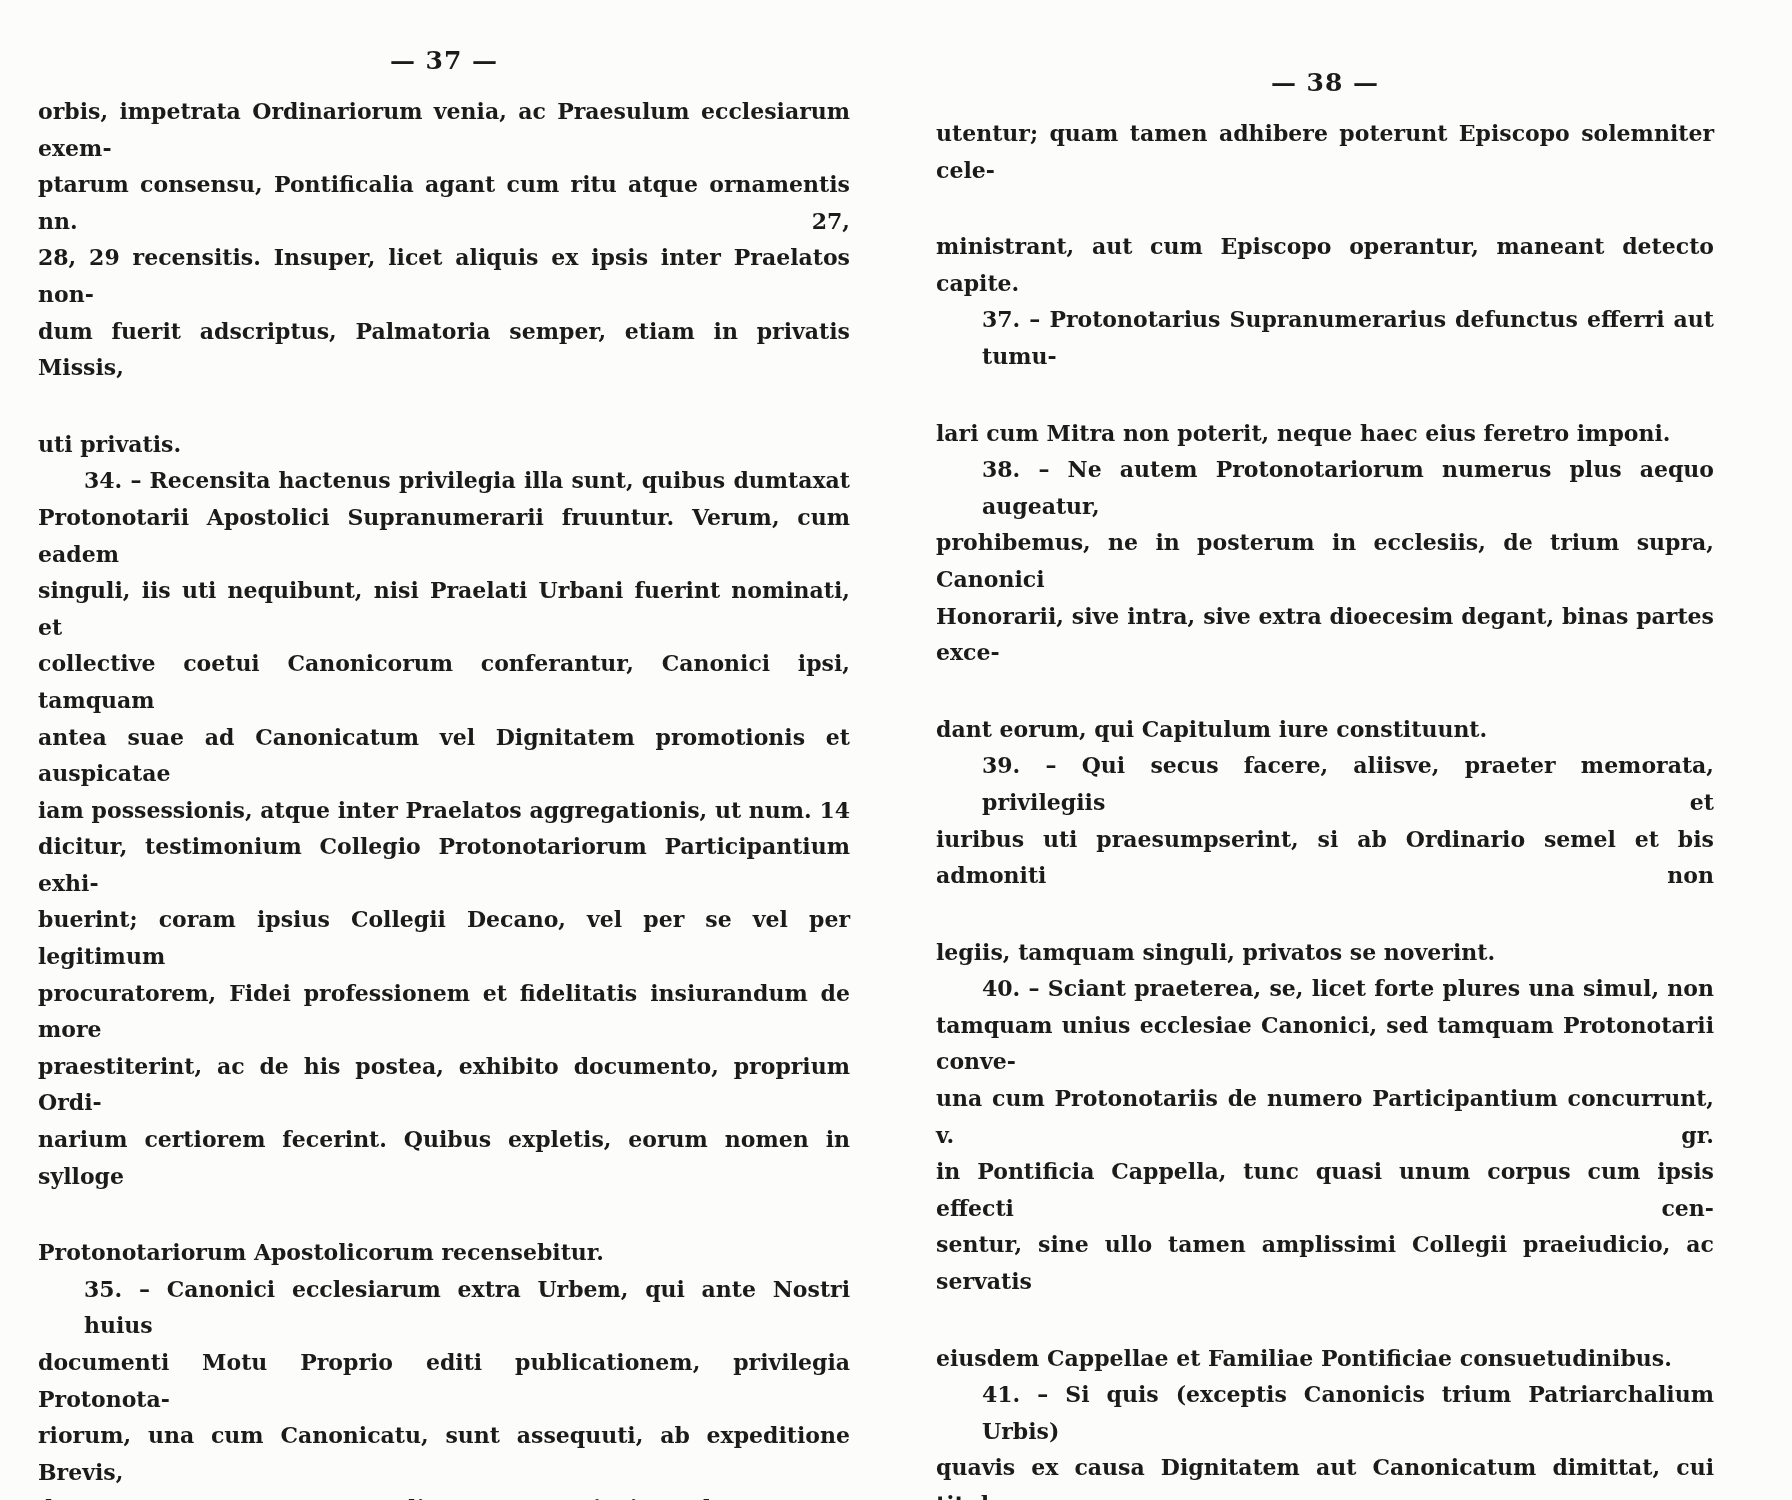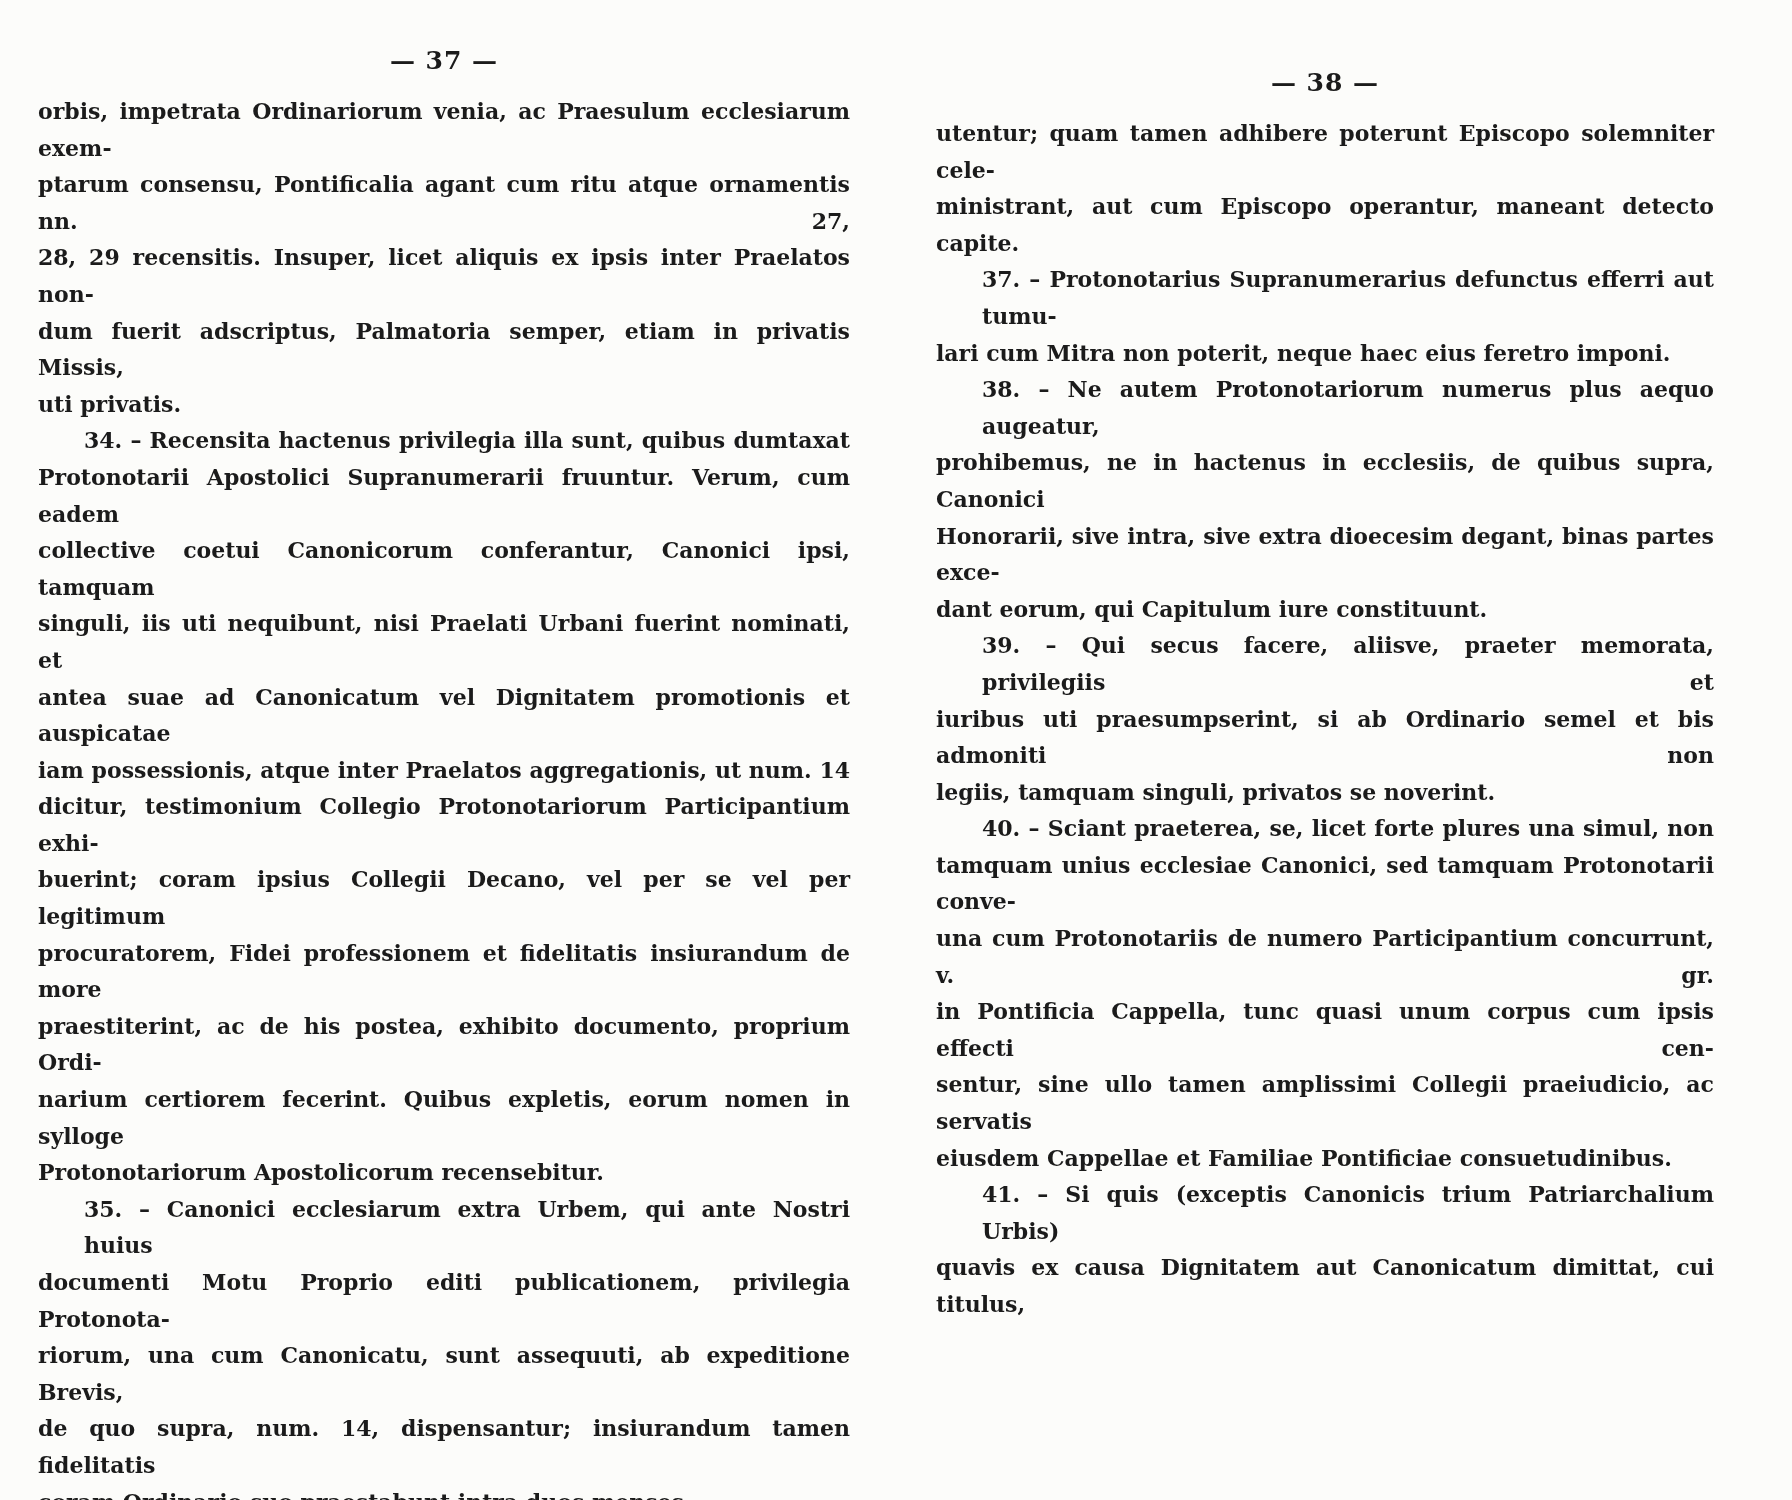--- a/index.html
+++ b/index.html
@@ -16,42 +16,42 @@
   .page-number {
     text-align:center; font-size:25px; letter-spacing:1px;
     margin-bottom:18px;
   }
   .paragraph { margin:0; }
   .line {
     font-size:22px; line-height:36.6px;
     text-align:justify; text-align-last:justify;
     white-space:normal;
   }
-  .line.last { text-align-last:left; }
+  .line.last { text-align-last:left;margin-top:40px; }
   .line.first { padding-left:46px; }
 </style>
 </head>
 <body>
 
 <div class="spread">
   <section class="page-left">
     <div class="page-number">— 37 —</div>
     <div class="page-body">
         <div class="paragraph">
           <div class="line">orbis, impetrata Ordinariorum venia, ac Praesulum ecclesiarum exem-</div>
           <div class="line">ptarum consensu, Pontificalia agant cum ritu atque ornamentis nn. 27,</div>
           <div class="line">28, 29 recensitis. Insuper, licet aliquis ex ipsis inter Praelatos non-</div>
           <div class="line">dum fuerit adscriptus, Palmatoria semper, etiam in privatis Missis,</div>
           <div class="line last">uti privatis.</div>
         </div>
         <div class="paragraph">
           <div class="line first">34. – Recensita hactenus privilegia illa sunt, quibus dumtaxat</div>
           <div class="line">Protonotarii Apostolici Supranumerarii fruuntur. Verum, cum eadem</div>
+          <div class="line">singuli, iis uti nequibunt, nisi Praelati Urbani fuerint nominati, et</div>
           <div class="line">collective coetui Canonicorum conferantur, Canonici ipsi, tamquam</div>
-          <div class="line">singuli, iis uti nequibunt, nisi Praelati Urbani fuerint nominati, et</div>
           <div class="line">antea suae ad Canonicatum vel Dignitatem promotionis et auspicatae</div>
           <div class="line">iam possessionis, atque inter Praelatos aggregationis, ut num. 14</div>
           <div class="line">dicitur, testimonium Collegio Protonotariorum Participantium exhi-</div>
           <div class="line">buerint; coram ipsius Collegii Decano, vel per se vel per legitimum</div>
           <div class="line">procuratorem, Fidei professionem et fidelitatis insiurandum de more</div>
           <div class="line">praestiterint, ac de his postea, exhibito documento, proprium Ordi-</div>
           <div class="line">narium certiorem fecerint. Quibus expletis, eorum nomen in sylloge</div>
           <div class="line last">Protonotariorum Apostolicorum recensebitur.</div>
         </div>
         <div class="paragraph">
@@ -69,21 +69,21 @@
         <div class="paragraph">
           <div class="line">utentur; quam tamen adhibere poterunt Episcopo solemniter cele-</div>
           <div class="line last">ministrant, aut cum Episcopo operantur, maneant detecto capite.</div>
         </div>
         <div class="paragraph">
           <div class="line first">37. – Protonotarius Supranumerarius defunctus efferri aut tumu-</div>
           <div class="line last">lari cum Mitra non poterit, neque haec eius feretro imponi.</div>
         </div>
         <div class="paragraph">
           <div class="line first">38. – Ne autem Protonotariorum numerus plus aequo augeatur,</div>
-          <div class="line">prohibemus, ne in hactenus in ecclesiis, de quibus supra, Canonici</div>
+          <div class="line">prohibemus, ne in posterum in ecclesiis, de trium supra, Canonici</div>
           <div class="line">Honorarii, sive intra, sive extra dioecesim degant, binas partes exce-</div>
           <div class="line last">dant eorum, qui Capitulum iure constituunt.</div>
         </div>
         <div class="paragraph">
           <div class="line first">39. – Qui secus facere, aliisve, praeter memorata, privilegiis et</div>
           <div class="line">iuribus uti praesumpserint, si ab Ordinario semel et bis admoniti non</div>
           <div class="line last">legiis, tamquam singuli, privatos se noverint.</div>
         </div>
         <div class="paragraph">
           <div class="line first">40. – Sciant praeterea, se, licet forte plures una simul, non</div>

